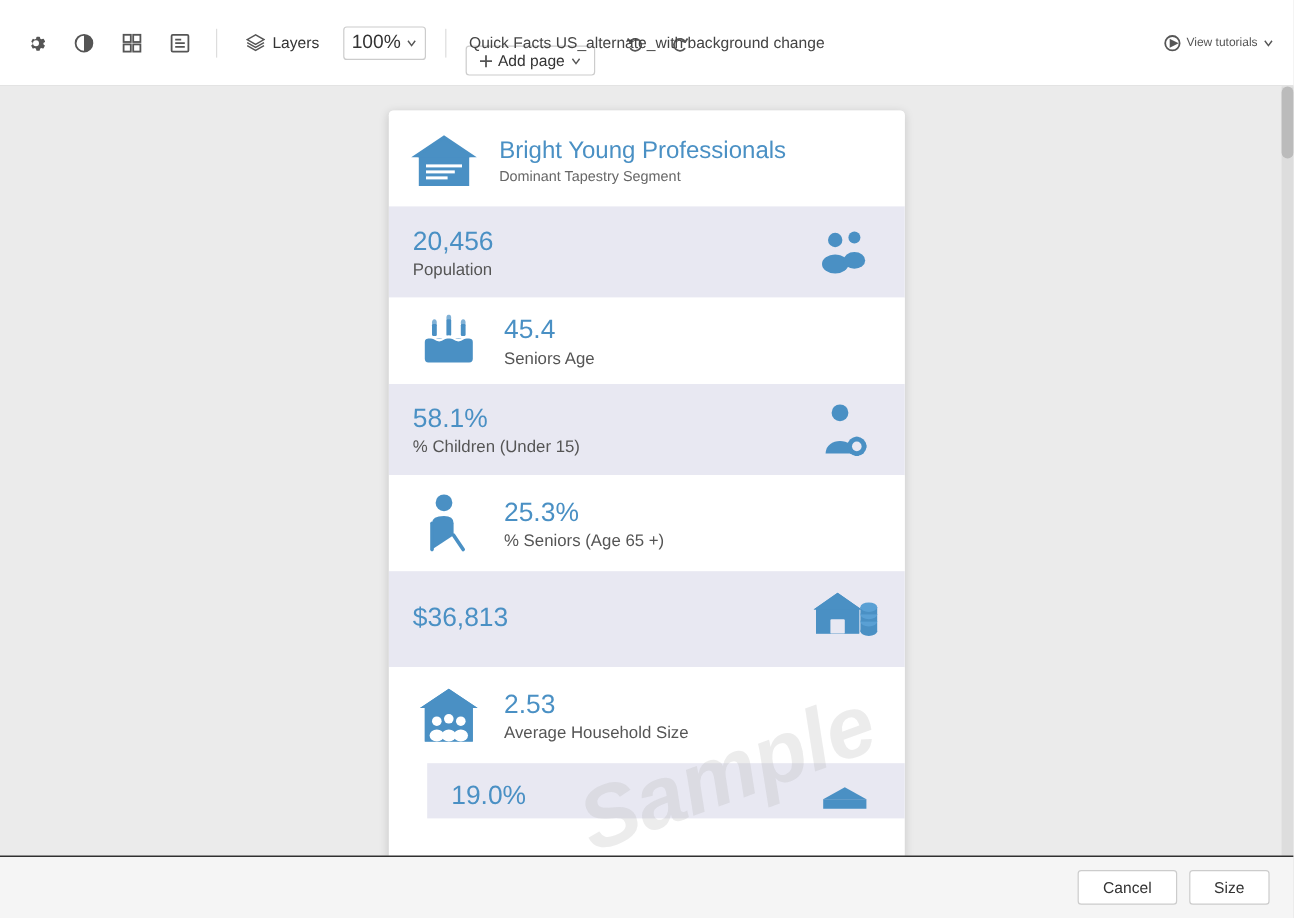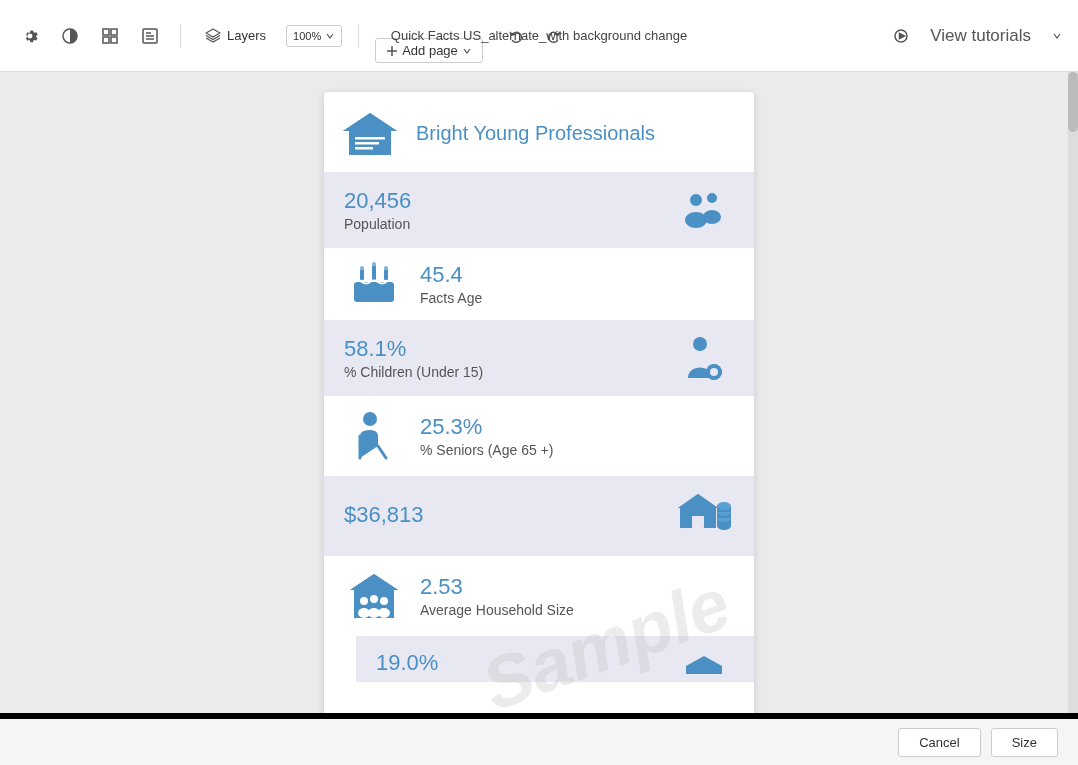--- a/index.html
+++ b/index.html
@@ -62,21 +62,21 @@
       color: #333;
       padding: 4px 8px;
       border-radius: 3px;
       border: none;
       background: none;
     }
     .zoom-dropdown {
       display: flex;
       align-items: center;
       gap: 4px;
-      font-size: 11px;
+      font-size: 16px;
       color: #333;
       cursor: pointer;
       padding: 4px 6px;
       border-radius: 3px;
       border: 1px solid #ccc;
       background: #fff;
     }
     .add-page-btn {
       display: flex;
       align-items: center;
@@ -92,22 +92,22 @@
     }
     .nav-arrows {
       display: flex;
       gap: 8px;
       margin-left: 8px;
     }
     .top-bar-right {
       margin-left: auto;
       display: flex;
       align-items: center;
-      gap: 21px;
-      font-size: 17px;
+      gap: 4px;
+      font-size: 10px;
       color: #555;
       cursor: pointer;
     }
 
     
     .main-area {
       display: flex;
       height: calc(765px - 72px);
       background: #ebebeb;
       position: relative;
@@ -230,21 +230,21 @@
       bottom: 0;
       right: 0;
       width: 1078px;
       height: 52px;
       display: flex;
       align-items: center;
       justify-content: flex-end;
       padding: 0 20px;
       gap: 10px;
       background: #f5f5f5;
-      border-top: 6px solid #000000;
+      border-top: 1px solid #000000;
     }
     .btn-cancel, .btn-save {
       padding: 6px 20px;
       font-size: 13px;
       border-radius: 3px;
       cursor: pointer;
       border: 1px solid #ccc;
       background: #fff;
       color: #333;
     }
@@ -366,20 +366,21 @@
 
           <rect x="8" y="21" width="40" height="23" fill="#4a90c4"></rect>
 
           <rect x="13" y="27" width="30" height="2.5" fill="#fff"></rect>
           <rect x="13" y="32" width="24" height="2.5" fill="#fff"></rect>
           <rect x="13" y="37" width="18" height="2.5" fill="#fff"></rect>
         </svg>
       </div>
       <div class="header-text">
         <div class="header-title">Bright Young Professionals</div>
+        <div class="header-subtitle">Dominant Tapestry Segment</div>
       </div>
     </div>
 
     <div class="stat-row shaded">
       <div class="stat-text">
         <div class="stat-value">20,456</div>
         <div class="stat-label">Population</div>
       </div>
       <div class="stat-icon-right">
 
@@ -406,21 +407,21 @@
           <ellipse cx="24" cy="3" rx="2" ry="3" fill="#4a90c4" opacity="0.7"></ellipse>
           <ellipse cx="36" cy="7" rx="2" ry="3" fill="#4a90c4" opacity="0.7"></ellipse>
 
           <rect x="4" y="20" width="40" height="20" rx="3"></rect>
 
           <path d="M4 20 Q8 17 12 20 Q16 23 20 20 Q24 17 28 20 Q32 23 36 20 Q40 17 44 20" stroke="#fff" stroke-width="2" fill="none"></path>
         </svg>
       </div>
       <div class="stat-text">
         <div class="stat-value">45.4</div>
-        <div class="stat-label">Facts Age</div>
+        <div class="stat-label">Seniors Age</div>
       </div>
     </div>
 
     <div class="stat-row shaded">
       <div class="stat-text">
         <div class="stat-value">58.1%</div>
         <div class="stat-label">% Children (Under 15)</div>
       </div>
       <div class="stat-icon-right">
 

